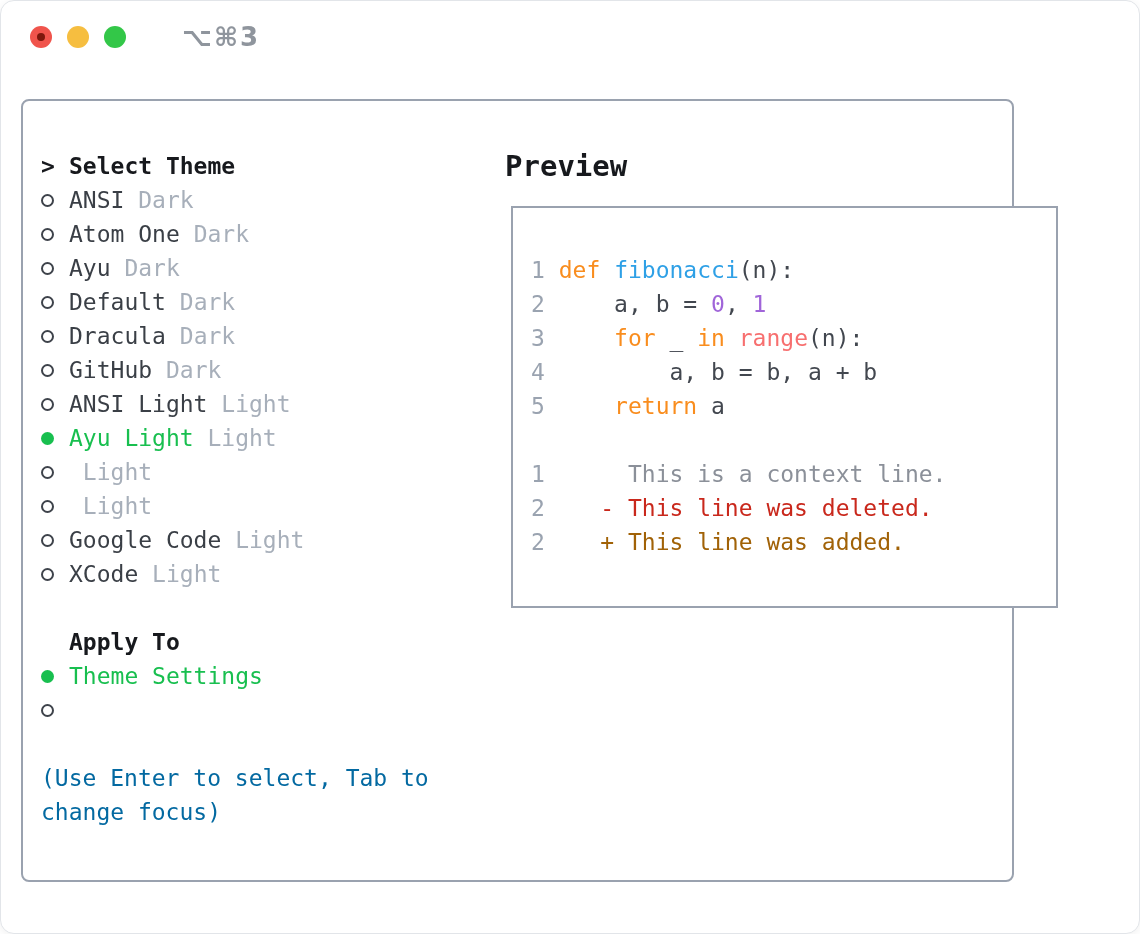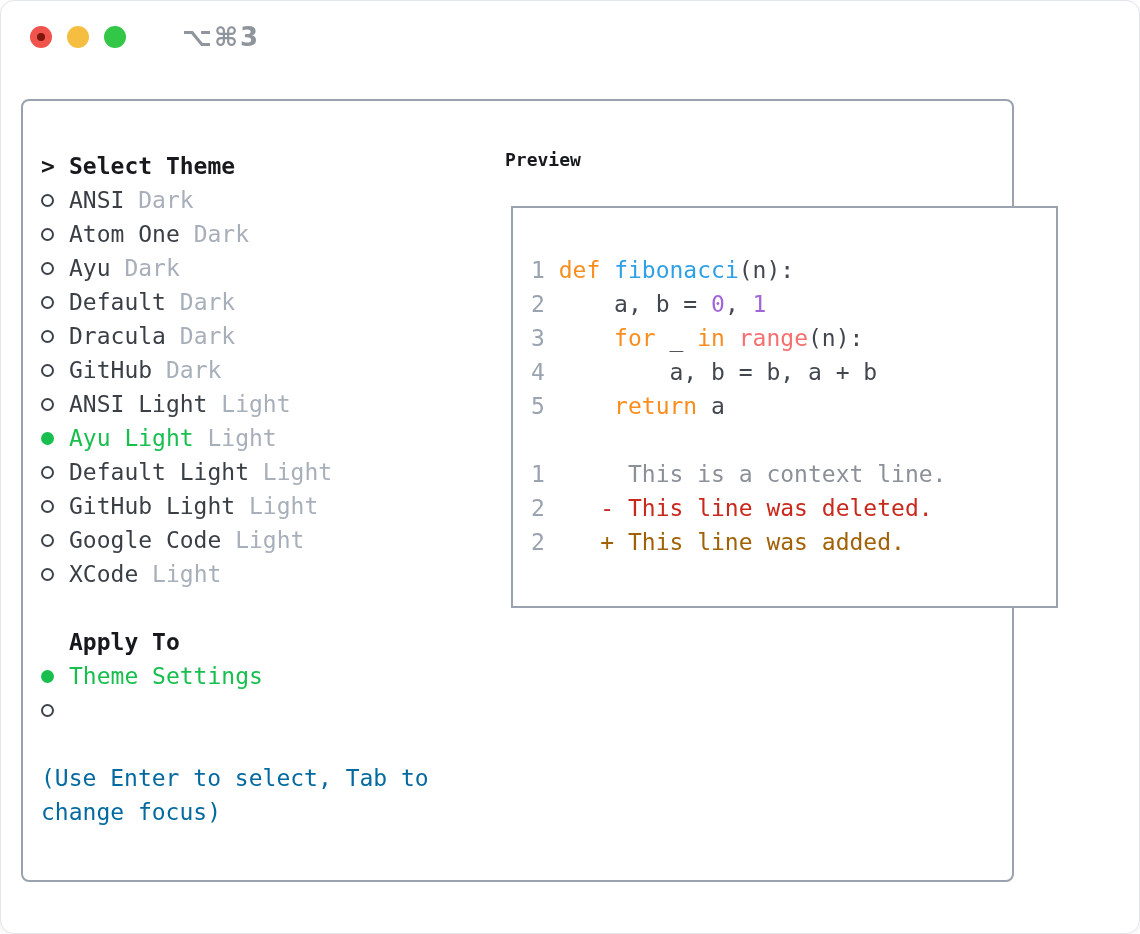--- a/index.html
+++ b/index.html
@@ -21,21 +21,21 @@
   .marker{width:28px;flex:0 0 28px;display:flex;align-items:center;}
   .prompt{color:#17191d;font-weight:bold;}
   .circle{width:13px;height:13px;border-radius:50%;border:2px solid #3e434b;box-sizing:border-box;}
   .circle.sel{border:none;background:#18bf4f;}
   .hdr{color:#17191d;font-weight:bold;}
   .item-name{color:#3a3f46;}
   .item-name.sel{color:#18bf4f;}
   .variant{color:#a7afba;}
   .help{color:#0369a1;}
   
-  .preview-hdr{position:absolute;left:482px;top:48px;height:34px;display:flex;align-items:flex-start;font-size:18px;}
+  .preview-hdr{position:absolute;left:482px;top:48px;height:34px;display:flex;align-items:flex-start;font-size:29px;}
   .preview-box{position:absolute;left:488px;top:105px;width:547px;height:402px;border:2px solid #9aa2af;box-sizing:border-box;background:#fff;padding:45px 0 0 18px;overflow:hidden;}
   .pline{height:34px;font-size:23px;line-height:34px;white-space:pre;}
   .ln{color:#9aa3b0;}
   .tok-plain{color:#42474f;}
   .tok-keyword{color:#f98d1e;}
   .tok-function{color:#2ea0e6;}
   .tok-number{color:#a065d9;}
   .tok-builtin{color:#f76f6f;}
   .tok-context{color:#8b9099;}
   .tok-deleted{color:#c9281c;text-align:center;}
@@ -62,22 +62,22 @@
       </div>
       <div id="theme-list">
           <div class="row"><span class="marker"><span class="circle"></span></span><span class="item-name">ANSI</span><span class="variant"> Dark</span></div>
           <div class="row"><span class="marker"><span class="circle"></span></span><span class="item-name">Atom One</span><span class="variant"> Dark</span></div>
           <div class="row"><span class="marker"><span class="circle"></span></span><span class="item-name">Ayu</span><span class="variant"> Dark</span></div>
           <div class="row"><span class="marker"><span class="circle"></span></span><span class="item-name">Default</span><span class="variant"> Dark</span></div>
           <div class="row"><span class="marker"><span class="circle"></span></span><span class="item-name">Dracula</span><span class="variant"> Dark</span></div>
           <div class="row"><span class="marker"><span class="circle"></span></span><span class="item-name">GitHub</span><span class="variant"> Dark</span></div>
           <div class="row"><span class="marker"><span class="circle"></span></span><span class="item-name">ANSI Light</span><span class="variant"> Light</span></div>
           <div class="row"><span class="marker"><span class="circle sel"></span></span><span class="item-name sel">Ayu Light</span><span class="variant"> Light</span></div>
-          <div class="row"><span class="marker"><span class="circle"></span></span><span class="item-name">Default Light</span><span class="variant"> Light</span></div>
-          <div class="row"><span class="marker"><span class="circle"></span></span><span class="item-name">GitHub Light</span><span class="variant"> Light</span></div>
+          <div class="row"><span class="marker"><span class="circle"></span></span><span class="variant"> Light</span></div>
+          <div class="row"><span class="marker"><span class="circle"></span></span><span class="variant"> Light</span></div>
           <div class="row"><span class="marker"><span class="circle"></span></span><span class="item-name">Google Code</span><span class="variant"> Light</span></div>
           <div class="row"><span class="marker"><span class="circle"></span></span><span class="item-name">XCode</span><span class="variant"> Light</span></div>
         </div>
       <div class="row"></div>
       <div class="row">
         <span class="marker"></span>
         <span class="hdr">Apply To</span>
       </div>
       <div id="apply-list">
           <div class="row"><span class="marker"><span class="circle sel"></span></span><span class="item-name sel">Theme Settings</span></div>

